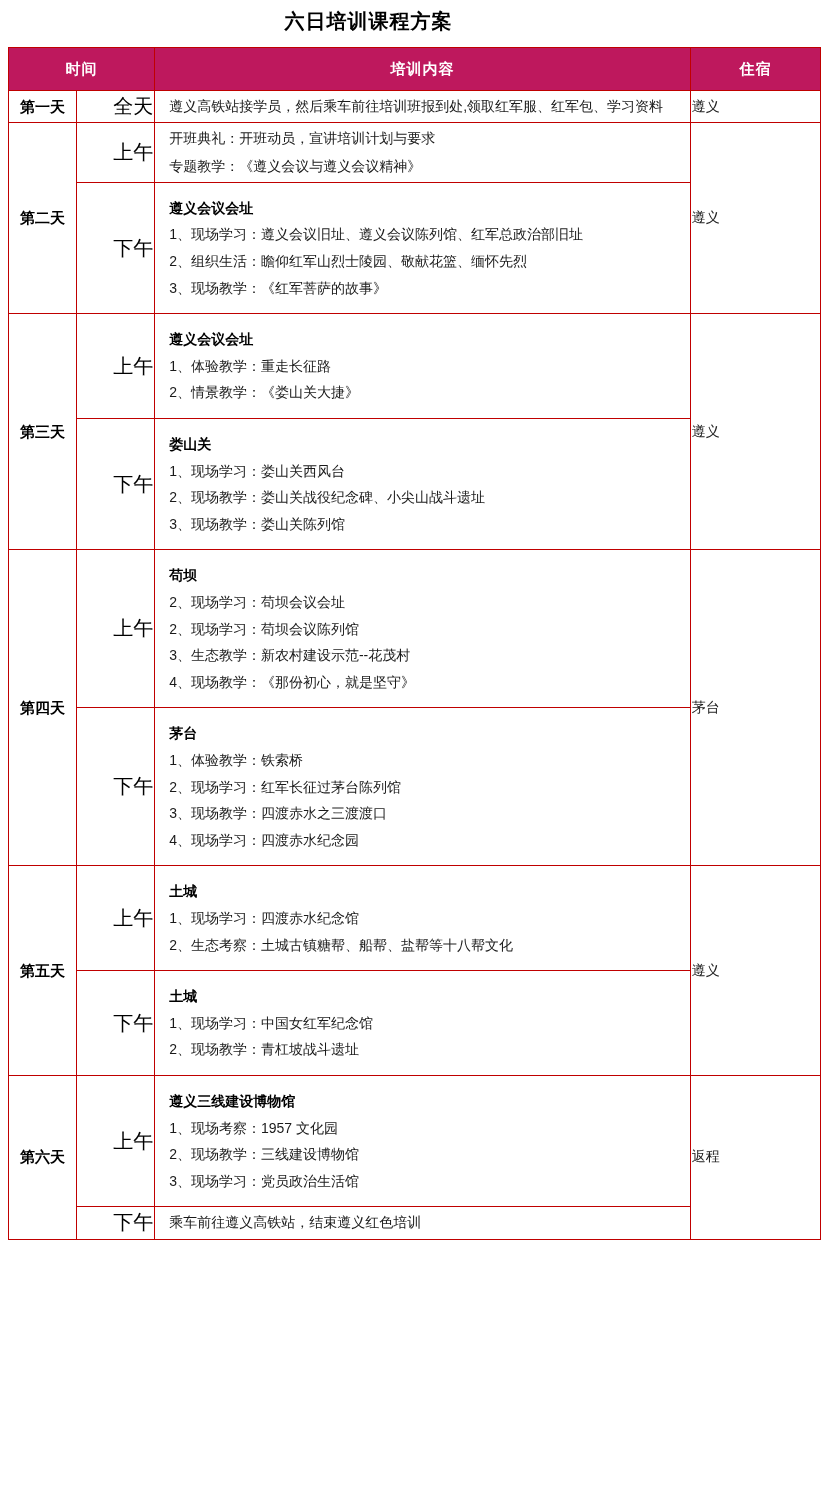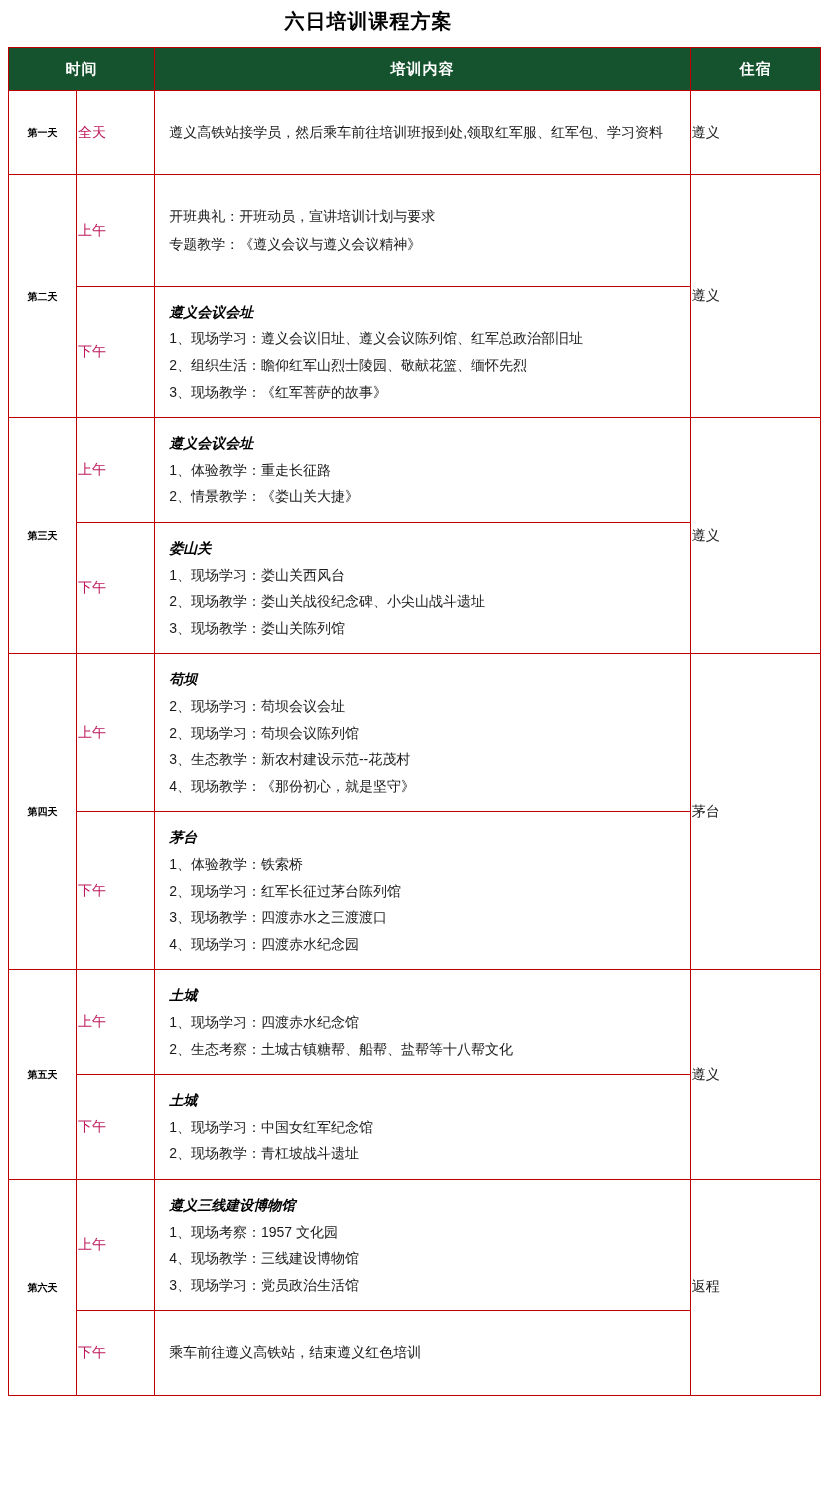--- a/index.html
+++ b/index.html
@@ -29,69 +29,68 @@
     border-collapse: collapse;
     width: 813px;
     table-layout: fixed;
   }
   table.schedule th,
   table.schedule td {
     border: 1px solid #c00000;
     vertical-align: middle;
   }
   thead th {
-    background: #14532d;
+    background: #be185d;
     color: #ffffff;
     font-size: 15px;
     font-weight: bold;
     height: 40px;
     text-align: center;
     letter-spacing: 1px;
   }
   .col-day   { width: 68px; }
   .col-part  { width: 78px; }
   .col-body  { width: 535px; }
   .col-stay  { width: 130px; }
 
   td.day {
     text-align: center;
-    font-size: 10px;
+    font-size: 15px;
     font-weight: bold;
     line-height: 1.35;
     color: #000;
     width: 68px;
   }
   td.part {
-    text-align: left;
-    font-size: 14px;
-    color: #be185d;
+    text-align: right;
+    font-size: 20px;
+    color: #000000;
   }
   td.stay {
     font-size: 14px;
     color: #222;
   }
   td.content {
     padding: 12px 14px;
     font-size: 14px;
     line-height: 1.9;
     color: #1a1a1a;
   }
   td.content .head {
     font-weight: bold;
     color: #000;
     display: block;
-    font-style: italic;
   }
   td.content .line {
     display: block;
     white-space: normal;
   }
   td.content.plain {
     line-height: 1.95;
-    padding: 28px 14px;
+    padding: 2px 14px;
   }
 </style>
 </head>
 <body>
 
 <div class="page">
 
   <div class="doc-title">六日培训课程方案</div>
 
   <table class="schedule">
@@ -193,21 +192,21 @@
             <span class="line">1、现场学习：中国女红军纪念馆</span>
             <span class="line">2、现场教学：青杠坡战斗遗址</span>
           </td>
         </tr>
         <tr>
           <td class="day" rowspan="2">第六天</td>
           <td class="part">上午</td>
           <td class="content">
             <span class="head">遵义三线建设博物馆</span>
             <span class="line">1、现场考察：1957 文化园</span>
-            <span class="line">4、现场教学：三线建设博物馆</span>
+            <span class="line">2、现场教学：三线建设博物馆</span>
             <span class="line">3、现场学习：党员政治生活馆</span>
           </td>
           <td class="stay" rowspan="2">返程</td>
         </tr>
         <tr>
           <td class="part">下午</td>
           <td class="content plain">
             <span class="line">乘车前往遵义高铁站，结束遵义红色培训</span>
           </td>
         </tr>

